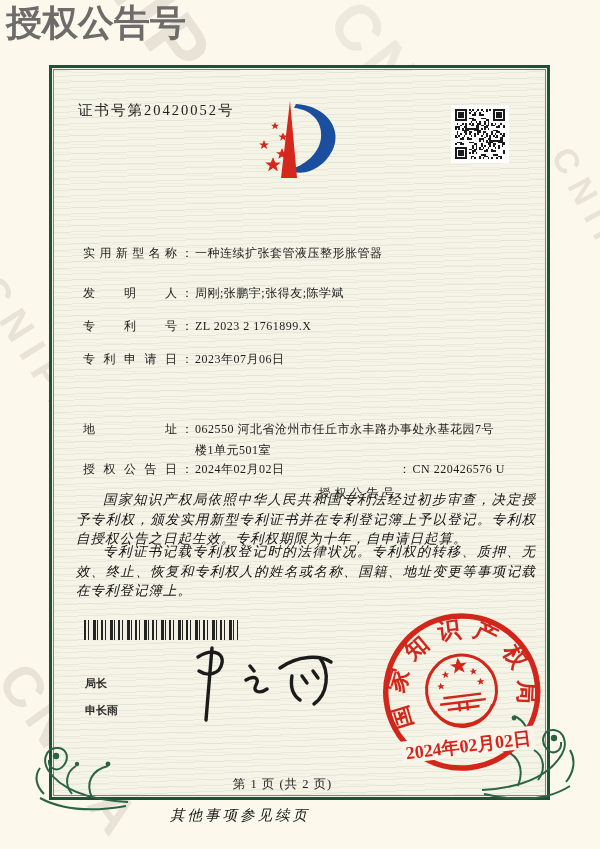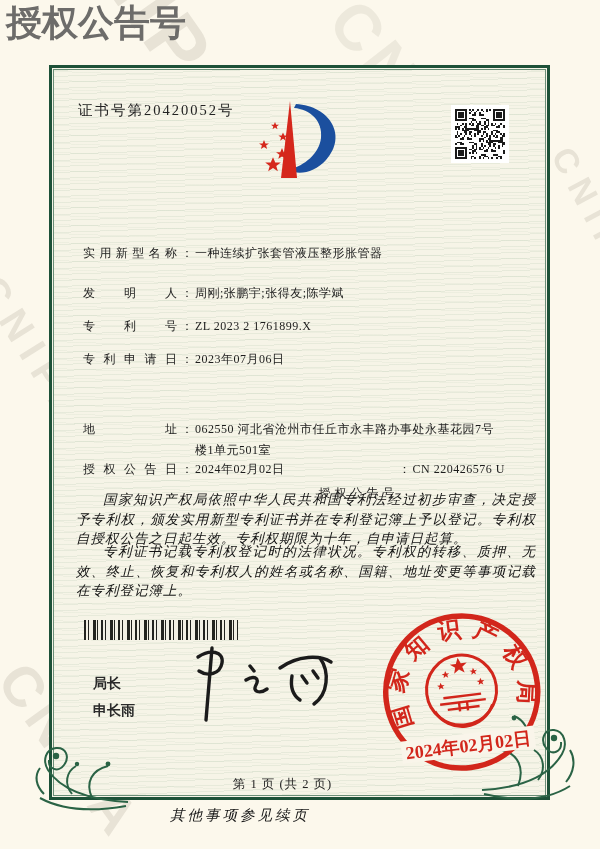--- a/index.html
+++ b/index.html
@@ -86,22 +86,22 @@
 
   .barcode {
     position:absolute; left:84px; top:620px; width:154px; height:20px; z-index:4;
     background:repeating-linear-gradient(90deg,
       #23231f 0 2px,  #f2efe4 2px 4px,
       #23231f 4px 5px, #f2efe4 5px 9px,
       #23231f 9px 12px,#f2efe4 12px 13px,
       #23231f 13px 14px,#f2efe4 14px 17px);
   }
 
-  .director { position:absolute; left:93px; top:670px; z-index:4;
-    font-family:"Liberation Sans", sans-serif; font-size:14px; line-height:27px; color:#2a2a2a; font-weight:600; }
+  .director { position:absolute; left:85px; top:670px; z-index:4;
+    font-family:"Liberation Sans", sans-serif; font-size:11px; line-height:27px; color:#2a2a2a; font-weight:600; }
 
   .signature { position:absolute; left:168px; top:642px; z-index:5; }
 
   .seal { position:absolute; left:373px; top:608px; z-index:6; }
 
   .flourish { position:absolute; z-index:5; }
   .flourish-left  { left:22px;  top:736px; }
   .flourish-right { left:478px; top:712px; transform:scaleX(-1); }
 
   .page-no {

